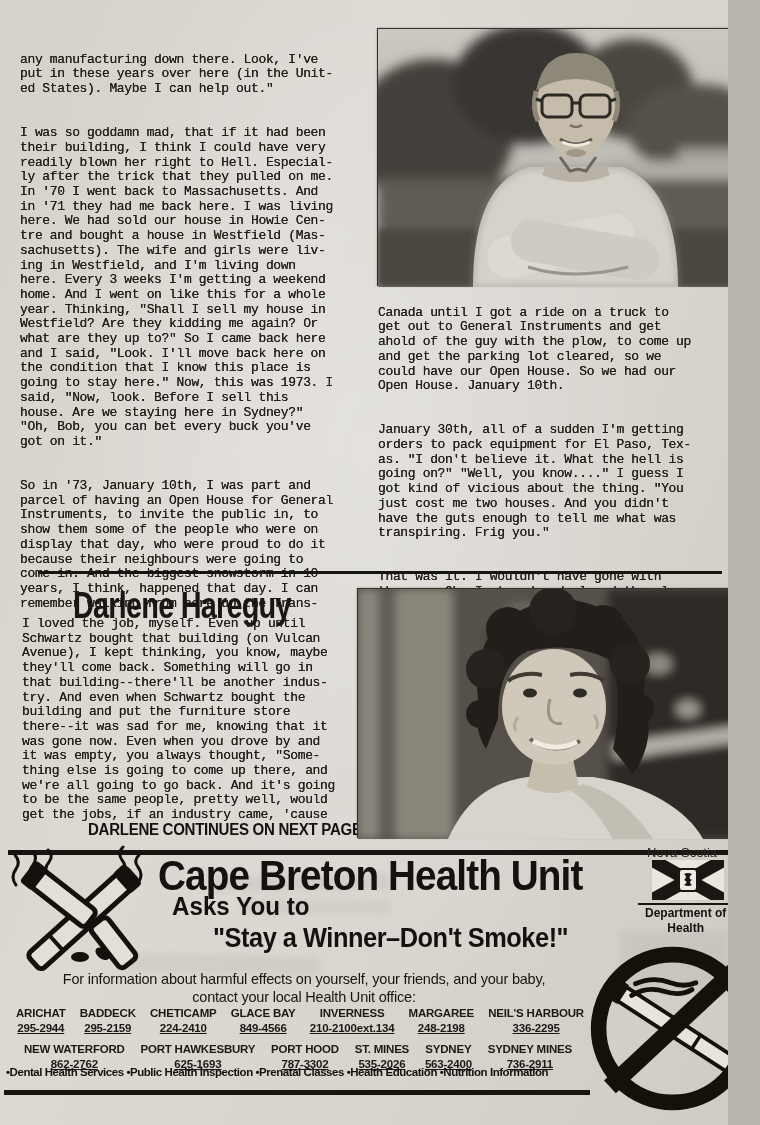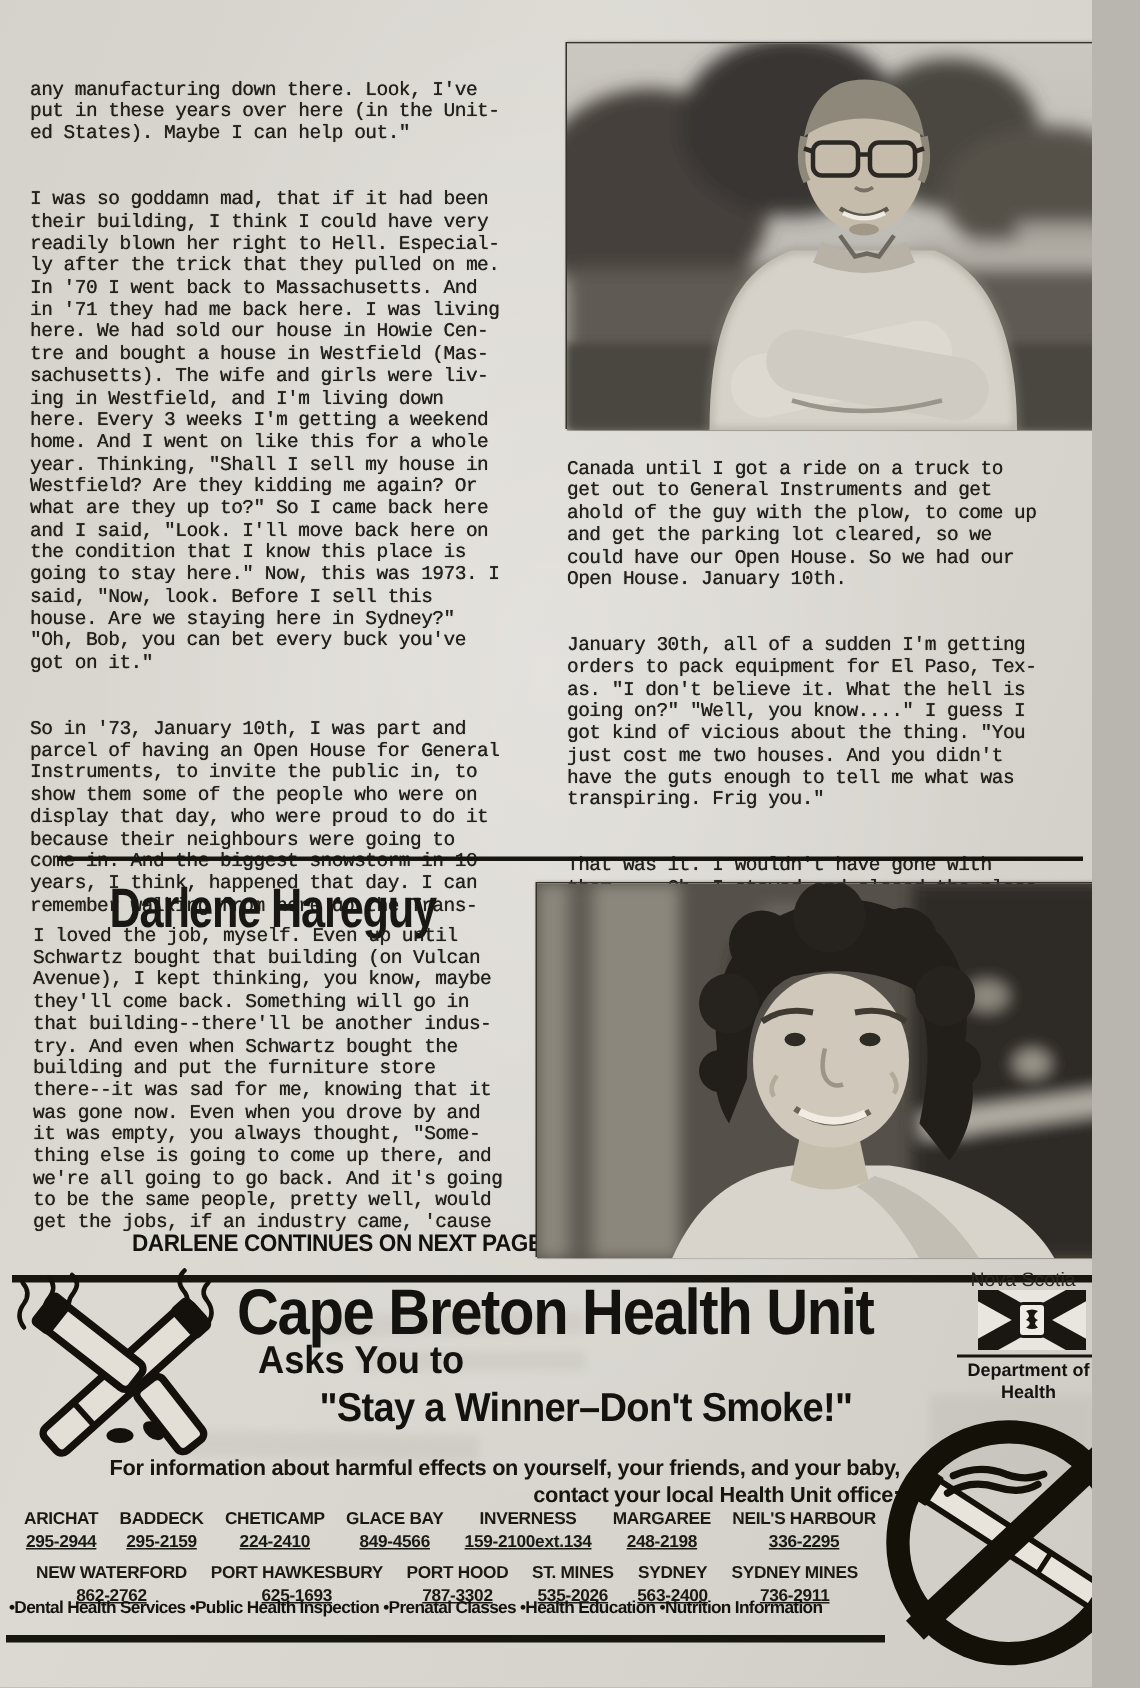--- a/index.html
+++ b/index.html
@@ -41,22 +41,22 @@
     letter-spacing:-1px; transform:scaleX(.90); transform-origin:left top; color:#14120e;
   }
   .ad-asks {
     position:absolute; left:172px; top:891px; font-size:26px; font-weight:bold;
     transform:scaleX(.93); transform-origin:left top; color:#14120e;
   }
   .ad-quote {
     position:absolute; left:213px; top:923px; font-size:27px; font-weight:bold;
     letter-spacing:-0.5px; transform:scaleX(.94); transform-origin:left top; color:#14120e;
   }
-  .ad-info { position:absolute; left:8px; top:970px; width:592px; text-align:right;
-    font-size:14.5px; font-weight:bold; line-height:18px; color:#17150f; letter-spacing:-0.2px; }
+  .ad-info { position:absolute; left:8px; top:970px; width:592px; text-align:center;
+    font-size:14.5px; font-weight:normal; line-height:18px; color:#17150f; letter-spacing:-0.2px; }
   .offices { position:absolute; display:flex; justify-content:space-between; }
   .offices-r1 { left:16px; top:1007px; width:568px; }
   .offices-r2 { left:24px; top:1043px; width:548px; }
   .office { text-align:center; font-size:11.5px; font-weight:bold; letter-spacing:-0.2px; color:#1b1914; }
   .office .ph { margin-top:3px; font-weight:bold;text-decoration:underline; }
   .ad-services { position:absolute; left:6px; top:1066px; width:588px;
     font-size:11.5px; font-weight:bold; letter-spacing:-0.45px; color:#14120e; white-space:nowrap; }
 
   .ns-label { position:absolute; left:647px; top:845px; font-size:13px; color:#2a2722; letter-spacing:0; }
   .ns-dept  { position:absolute; left:645px; top:906px; font-size:12px; font-weight:bold;
@@ -304,21 +304,21 @@
     <div class="office">
       <div>CHETICAMP</div>
       <div class="ph">224-2410</div>
     </div>
     <div class="office">
       <div>GLACE BAY</div>
       <div class="ph">849-4566</div>
     </div>
     <div class="office">
       <div>INVERNESS</div>
-      <div class="ph">159-2100ext.134</div>
+      <div class="ph">210-2100ext.134</div>
     </div>
     <div class="office">
       <div>MARGAREE</div>
       <div class="ph">248-2198</div>
     </div>
     <div class="office">
       <div>NEIL'S HARBOUR</div>
       <div class="ph">336-2295</div>
     </div>
   </div>

